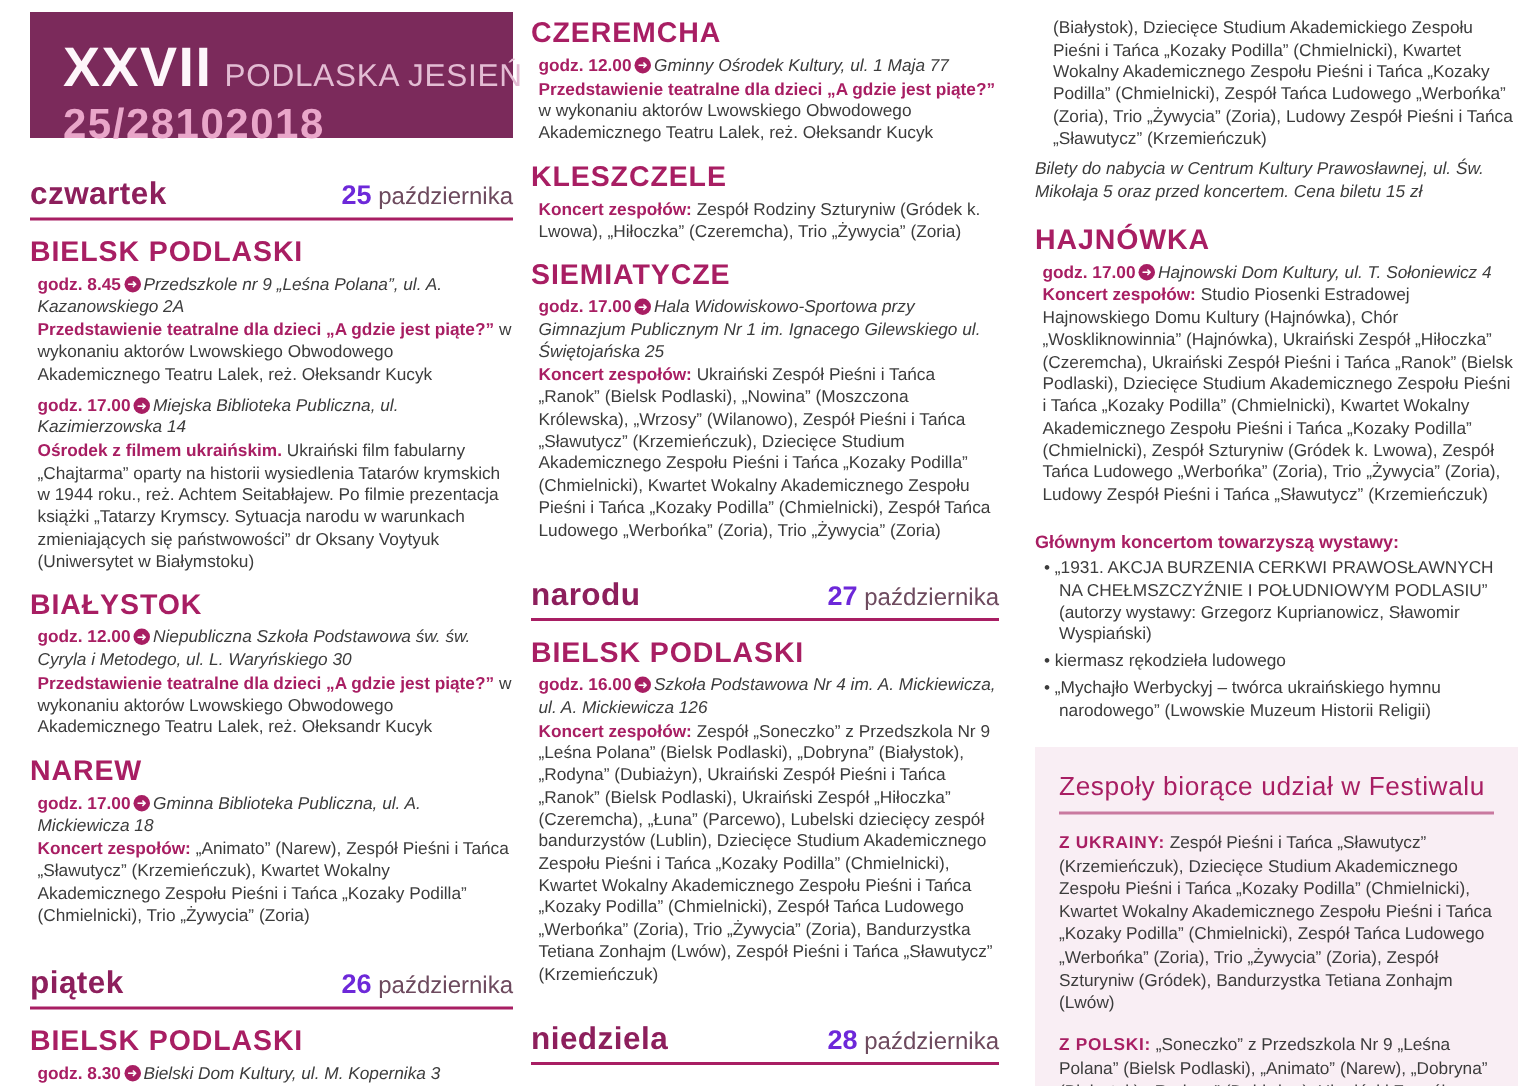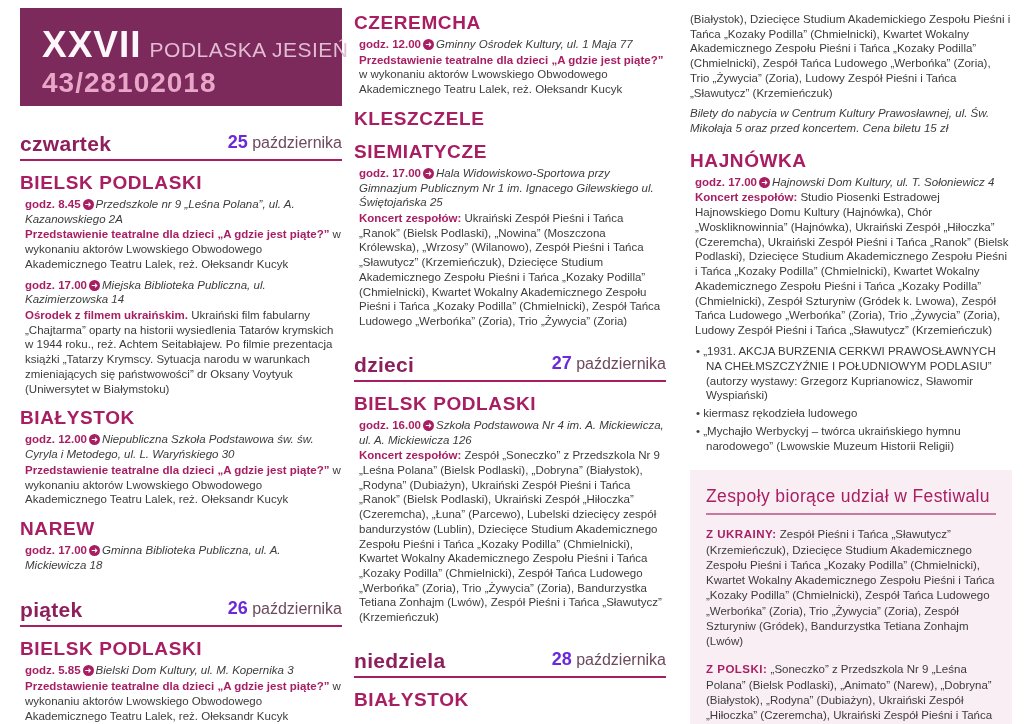--- a/index.html
+++ b/index.html
@@ -6,28 +6,28 @@
   .page{
     position:relative;width:1024px;height:724px;overflow:hidden;background:#ffffff;
     font-family:"Liberation Sans","DejaVu Sans",sans-serif;color:#3c3c3c;
   }
   .col{position:absolute;top:12px;}
   .col-left{left:20px;width:322px;top:8px;}
   .col-mid{left:354px;width:312px;}
   .col-right{left:690px;width:322px;}
 
   
-  .banner{background:#7b2a5b;padding:16px 14px 28px 22px;width:286px;height:54px;}
+  .banner{background:#7b2a5b;padding:16px 14px 14px 22px;width:286px;height:54px;}
   .banner-line1{white-space:nowrap;}
   .banner-roman{color:#fdf6fa;font-weight:bold;font-size:37px;letter-spacing:1px;}
   .banner-title{color:#e3bcd3;font-size:21px;margin-left:8px;letter-spacing:0.5px;}
   .banner-date{color:#e9a6c9;font-weight:bold;font-size:28px;letter-spacing:1px;margin-top:1px;}
 
   
-  .day-header{display:flex;justify-content:space-between;align-items:flex-start;
+  .day-header{display:flex;justify-content:space-between;align-items:center;
     border-bottom:2px solid #a81e63;padding-bottom:3px;margin:26px 0 10px 0;}
   .col-mid .day-header,.col-right .day-header{margin-top:24px;}
   .day-name{color:#8d1f5c;font-weight:bold;font-size:21px;letter-spacing:0.3px;}
   .day-num{color:#6d28d9;font-weight:bold;font-size:18px;}
   .day-month{color:#6d4a5e;font-size:16px;}
 
   .city{color:#a81e63;font-weight:bold;font-size:19px;letter-spacing:0.6px;margin:11px 0 3px 0;}
   .event{margin:0 0 2px 5px;font-size:11.5px;line-height:1.28;}
   .vline{margin:1px 0;}
   .time{color:#a81e63;font-weight:bold;}
@@ -53,21 +53,21 @@
 </head>
 <body>
 
 <div class="page">
 
   <div class="col col-left">
     <div class="banner">
       <div class="banner-line1">
         <span class="banner-roman">XXVII</span><span class="banner-title">PODLASKA JESIEŃ</span>
       </div>
-      <div class="banner-date">43/28102018</div>
+      <div class="banner-date">25/28102018</div>
     </div>
 
     <div class="day-header">
       <span class="day-name">czwartek</span>
       <span class="day-date"><span class="day-num">25</span> <span class="day-month">października</span></span>
     </div>
 
     <div class="city">BIELSK PODLASKI</div>
     <div class="event">
       <p class="vline"><span class="time">godz. 8.45</span><span class="goicon">➜</span><span class="venue">Przedszkole nr 9 „Leśna Polana”, ul. A. Kazanowskiego 2A</span></p>
@@ -80,85 +80,88 @@
 
     <div class="city">BIAŁYSTOK</div>
     <div class="event">
       <p class="vline"><span class="time">godz. 12.00</span><span class="goicon">➜</span><span class="venue">Niepubliczna Szkoła Podstawowa św. św. Cyryla i Metodego, ul. L. Waryńskiego 30</span></p>
       <p class="desc"><span class="lead">Przedstawienie teatralne dla dzieci „A gdzie jest piąte?”</span><span class="rest"> w wykonaniu aktorów Lwowskiego Obwodowego Akademicznego Teatru Lalek, reż. Ołeksandr Kucyk</span></p>
     </div>
 
     <div class="city">NAREW</div>
     <div class="event">
       <p class="vline"><span class="time">godz. 17.00</span><span class="goicon">➜</span><span class="venue">Gminna Biblioteka Publiczna, ul. A. Mickiewicza 18</span></p>
+      <p class="desc"><span class="lead">Koncert zespołów:</span><span class="rest"> „Animato” (Narew), Zespół Pieśni i Tańca „Sławutycz” (Krzemieńczuk), Kwartet Wokalny Akademicznego Zespołu Pieśni i Tańca „Kozaky Podilla” (Chmielnicki), Trio „Żywycia” (Zoria)</span></p>
     </div>
 
     <div class="day-header">
       <span class="day-name">piątek</span>
       <span class="day-date"><span class="day-num">26</span> <span class="day-month">października</span></span>
     </div>
 
     <div class="city">BIELSK PODLASKI</div>
     <div class="event">
-      <p class="vline"><span class="time">godz. 5.85</span><span class="goicon">➜</span><span class="venue">Bielski Dom Kultury, ul. M. Kopernika 3</span></p>
+      <p class="vline"><span class="time">godz. 8.30</span><span class="goicon">➜</span><span class="venue">Bielski Dom Kultury, ul. M. Kopernika 3</span></p>
       <p class="desc"><span class="lead">Przedstawienie teatralne dla dzieci „A gdzie jest piąte?”</span><span class="rest"> w wykonaniu aktorów Lwowskiego Obwodowego Akademicznego Teatru Lalek, reż. Ołeksandr Kucyk</span></p>
     </div>
 
   </div>
 
   <div class="col col-mid">
     <div class="city" style="margin-top:0;">CZEREMCHA</div>
     <div class="event">
       <p class="vline"><span class="time">godz. 12.00</span><span class="goicon">➜</span><span class="venue">Gminny Ośrodek Kultury, ul. 1 Maja 77</span></p>
       <p class="desc"><span class="lead">Przedstawienie teatralne dla dzieci „A gdzie jest piąte?”</span><span class="rest"> w wykonaniu aktorów Lwowskiego Obwodowego Akademicznego Teatru Lalek, reż. Ołeksandr Kucyk</span></p>
     </div>
 
     <div class="city">KLESZCZELE</div>
     <div class="event">
+      <p class="desc"><span class="lead">Koncert zespołów:</span><span class="rest"> Zespół Rodziny Szturyniw (Gródek k. Lwowa), „Hiłoczka” (Czeremcha), Trio „Żywycia” (Zoria)</span></p>
     </div>
 
     <div class="city">SIEMIATYCZE</div>
     <div class="event">
       <p class="vline"><span class="time">godz. 17.00</span><span class="goicon">➜</span><span class="venue">Hala Widowiskowo-Sportowa przy Gimnazjum Publicznym Nr 1 im. Ignacego Gilewskiego ul. Świętojańska 25</span></p>
       <p class="desc"><span class="lead">Koncert zespołów:</span><span class="rest"> Ukraiński Zespół Pieśni i Tańca „Ranok” (Bielsk Podlaski), „Nowina” (Moszczona Królewska), „Wrzosy” (Wilanowo), Zespół Pieśni i Tańca „Sławutycz” (Krzemieńczuk), Dziecięce Studium Akademicznego Zespołu Pieśni i Tańca „Kozaky Podilla” (Chmielnicki), Kwartet Wokalny Akademicznego Zespołu Pieśni i Tańca „Kozaky Podilla” (Chmielnicki), Zespół Tańca Ludowego „Werbońka” (Zoria), Trio „Żywycia” (Zoria)</span></p>
     </div>
 
     <div class="day-header">
-      <span class="day-name">dzieci</span>
+      <span class="day-name">narodu</span>
       <span class="day-date"><span class="day-num">27</span> <span class="day-month">października</span></span>
     </div>
 
     <div class="city">BIELSK PODLASKI</div>
     <div class="event">
       <p class="vline"><span class="time">godz. 16.00</span><span class="goicon">➜</span><span class="venue">Szkoła Podstawowa Nr 4 im. A. Mickiewicza, ul. A. Mickiewicza 126</span></p>
       <p class="desc"><span class="lead">Koncert zespołów:</span><span class="rest"> Zespół „Soneczko” z Przedszkola Nr 9 „Leśna Polana” (Bielsk Podlaski), „Dobryna” (Białystok), „Rodyna” (Dubiażyn), Ukraiński Zespół Pieśni i Tańca „Ranok” (Bielsk Podlaski), Ukraiński Zespół „Hiłoczka” (Czeremcha), „Łuna” (Parcewo), Lubelski dziecięcy zespół bandurzystów (Lublin), Dziecięce Studium Akademicznego Zespołu Pieśni i Tańca „Kozaky Podilla” (Chmielnicki), Kwartet Wokalny Akademicznego Zespołu Pieśni i Tańca „Kozaky Podilla” (Chmielnicki), Zespół Tańca Ludowego „Werbońka” (Zoria), Trio „Żywycia” (Zoria), Bandurzystka Tetiana Zonhajm (Lwów), Zespół Pieśni i Tańca „Sławutycz” (Krzemieńczuk)</span></p>
     </div>
 
     <div class="day-header">
       <span class="day-name">niedziela</span>
       <span class="day-date"><span class="day-num">28</span> <span class="day-month">października</span></span>
     </div>
 
     <div class="city">BIAŁYSTOK</div>
 
   </div>
 
   <div class="col col-right">
-    <div class="event" style="margin-left:0;">
+    <div class="event" style="margin-left:12px;">
       <p class="desc"><span class="rest">(Białystok), Dziecięce Studium Akademickiego Zespołu Pieśni i Tańca „Kozaky Podilla” (Chmielnicki), Kwartet Wokalny Akademicznego Zespołu Pieśni i Tańca „Kozaky Podilla” (Chmielnicki), Zespół Tańca Ludowego „Werbońka” (Zoria), Trio „Żywycia” (Zoria), Ludowy Zespół Pieśni i Tańca „Sławutycz” (Krzemieńczuk)</span></p>
     </div>
     <p class="note" style="margin-left:0;">Bilety do nabycia w Centrum Kultury Prawosławnej, ul. Św. Mikołaja 5 oraz przed koncertem. Cena biletu 15 zł</p>
 
     <div class="city" style="margin-top:14px;">HAJNÓWKA</div>
     <div class="event">
       <p class="vline"><span class="time">godz. 17.00</span><span class="goicon">➜</span><span class="venue">Hajnowski Dom Kultury, ul. T. Sołoniewicz 4</span></p>
       <p class="desc"><span class="lead">Koncert zespołów:</span><span class="rest"> Studio Piosenki Estradowej Hajnowskiego Domu Kultury (Hajnówka), Chór „Woskliknowinnia” (Hajnówka), Ukraiński Zespół „Hiłoczka” (Czeremcha), Ukraiński Zespół Pieśni i Tańca „Ranok” (Bielsk Podlaski), Dziecięce Studium Akademicznego Zespołu Pieśni i Tańca „Kozaky Podilla” (Chmielnicki), Kwartet Wokalny Akademicznego Zespołu Pieśni i Tańca „Kozaky Podilla” (Chmielnicki), Zespół Szturyniw (Gródek k. Lwowa), Zespół Tańca Ludowego „Werbońka” (Zoria), Trio „Żywycia” (Zoria), Ludowy Zespół Pieśni i Tańca „Sławutycz” (Krzemieńczuk)</span></p>
     </div>
 
     <div>
+      <p class="exh-heading">Głównym koncertom towarzyszą wystawy:</p>
       <ul class="exh-list">
         <li>„1931. AKCJA BURZENIA CERKWI PRAWOSŁAWNYCH NA CHEŁMSZCZYŹNIE I POŁUDNIOWYM PODLASIU” (autorzy wystawy: Grzegorz Kuprianowicz, Sławomir Wyspiański)</li>
         <li>kiermasz rękodzieła ludowego</li>
         <li>„Mychajło Werbyckyj – twórca ukraińskiego hymnu narodowego” (Lwowskie Muzeum Historii Religii)</li>
       </ul>
     </div>
 
     <div class="festival-box">
       <div class="fbox-title">Zespoły biorące udział w Festiwalu</div>
       <p class="fbox-para"><span class="fbox-label">Z UKRAINY:</span><span> Zespół Pieśni i Tańca „Sławutycz” (Krzemieńczuk), Dziecięce Studium Akademicznego Zespołu Pieśni i Tańca „Kozaky Podilla” (Chmielnicki), Kwartet Wokalny Akademicznego Zespołu Pieśni i Tańca „Kozaky Podilla” (Chmielnicki), Zespół Tańca Ludowego „Werbońka” (Zoria), Trio „Żywycia” (Zoria), Zespół Szturyniw (Gródek), Bandurzystka Tetiana Zonhajm (Lwów)</span></p>

